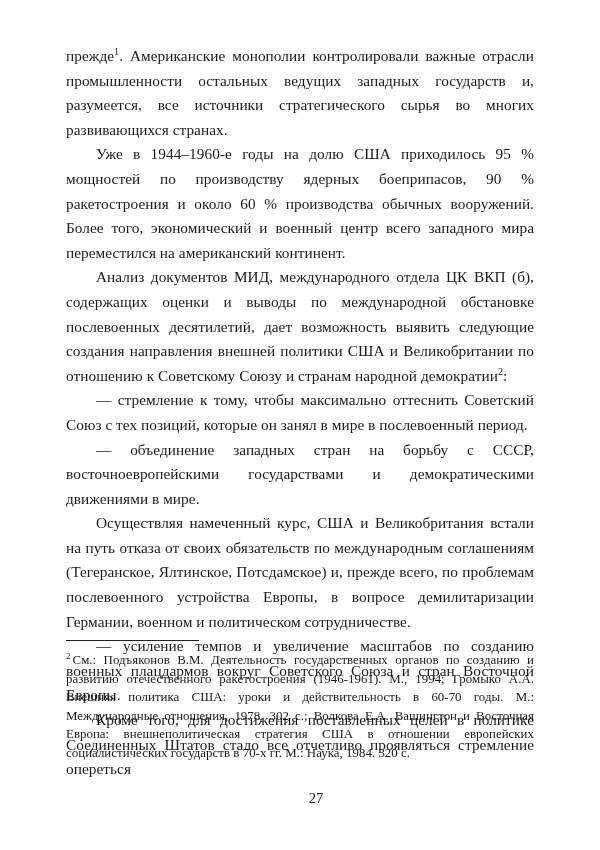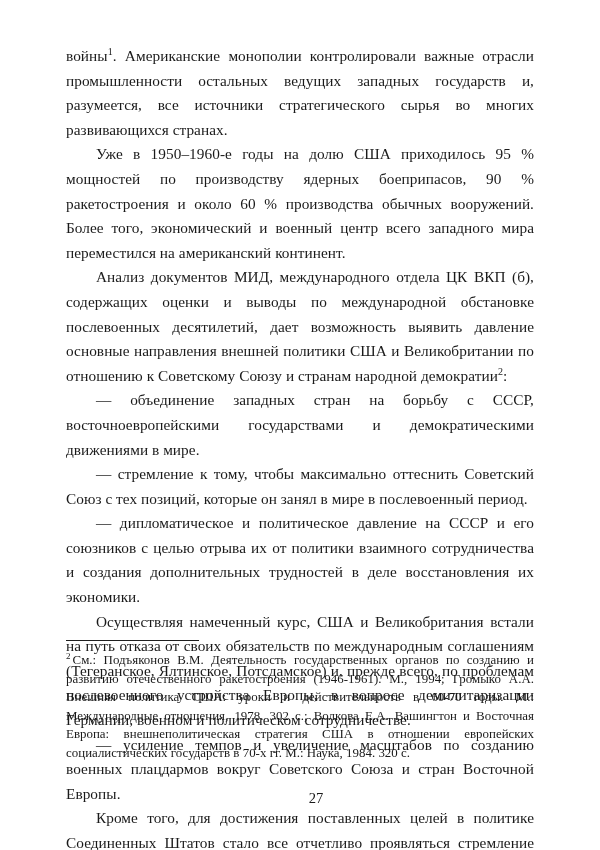--- a/index.html
+++ b/index.html
@@ -89,31 +89,30 @@
     line-height: 18px;
   }
 </style>
 </head>
 <body>
 
 <div class="page">
 
   <div class="text-block">
 
-    <p class="body-par no-indent"><span>войны</span><sup class="fn-mark">1</sup><span>. Американские монополии контролировали важные отрасли промышленности остальных ведущих западных государств и, разумеется, все источники стратегического сырья во многих развивающихся странах.</span></p>
+    <p class="body-par no-indent"><span>прежде</span><sup class="fn-mark">1</sup><span>. Американские монополии контролировали важные отрасли промышленности остальных ведущих западных государств и, разумеется, все источники стратегического сырья во многих развивающихся странах.</span></p>
 
-    <p class="body-par">Уже в 1950–1960-е годы на долю США приходилось 95 % мощностей по производству ядерных боеприпасов, 90 % ракетостроения и около 60 % производства обычных вооружений. Более того, экономический и военный центр всего западного мира переместился на американский континент.</p>
+    <p class="body-par">Уже в 1944–1960-е годы на долю США приходилось 95 % мощностей по производству ядерных боеприпасов, 90 % ракетостроения и около 60 % производства обычных вооружений. Более того, экономический и военный центр всего западного мира переместился на американский континент.</p>
 
-    <p class="body-par"><span>Анализ документов МИД, международного отдела ЦК ВКП (б), содержащих оценки и выводы по международной обстановке послевоенных десятилетий, дает возможность выявить давление основные направления внешней политики США и Великобритании по отношению к Советскому Союзу и странам народной демократии</span><sup class="fn-mark">2</sup><span>:</span></p>
+    <p class="body-par"><span>Анализ документов МИД, международного отдела ЦК ВКП (б), содержащих оценки и выводы по международной обстановке послевоенных десятилетий, дает возможность выявить следующие создания направления внешней политики США и Великобритании по отношению к Советскому Союзу и странам народной демократии</span><sup class="fn-mark">2</sup><span>:</span></p>
+
+    <p class="body-par dash-par">— стремление к тому, чтобы максимально оттеснить Советский Союз с тех позиций, которые он занял в мире в послевоенный период.</p>
 
     <p class="body-par dash-par">— объединение западных стран на борьбу с СССР, восточноевропейскими государствами и демократическими движениями в мире.</p>
 
-    <p class="body-par dash-par">— стремление к тому, чтобы максимально оттеснить Советский Союз с тех позиций, которые он занял в мире в послевоенный период.</p>
-
-    <p class="body-par dash-par">— дипломатическое и политическое давление на СССР и его союзников с целью отрыва их от политики взаимного сотрудничества и создания дополнительных трудностей в деле восстановления их экономики.</p>
 
     <p class="body-par">Осуществляя намеченный курс, США и Великобритания встали на путь отказа от своих обязательств по международным соглашениям (Тегеранское, Ялтинское, Потсдамское) и, прежде всего, по проблемам послевоенного устройства Европы, в вопросе демилитаризации Германии, военном и политическом сотрудничестве.</p>
 
     <p class="body-par dash-par">— усиление темпов и увеличение масштабов по созданию военных плацдармов вокруг Советского Союза и стран Восточной Европы.</p>
 
     <p class="body-par">Кроме того, для достижения поставленных целей в политике Соединенных Штатов стало все отчетливо проявляться стремление опереться</p>
 
   </div>
 
   <div class="footnotes">

